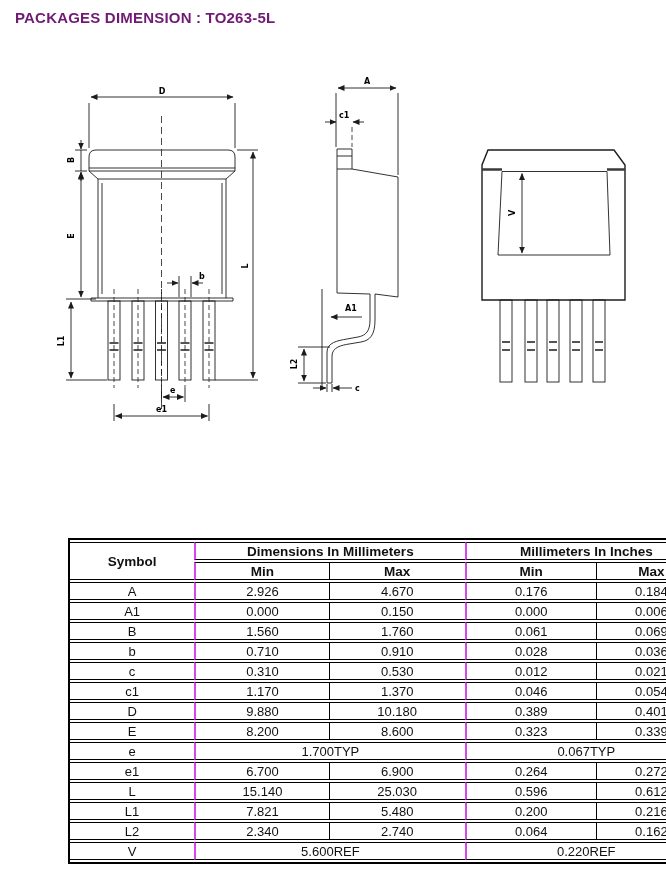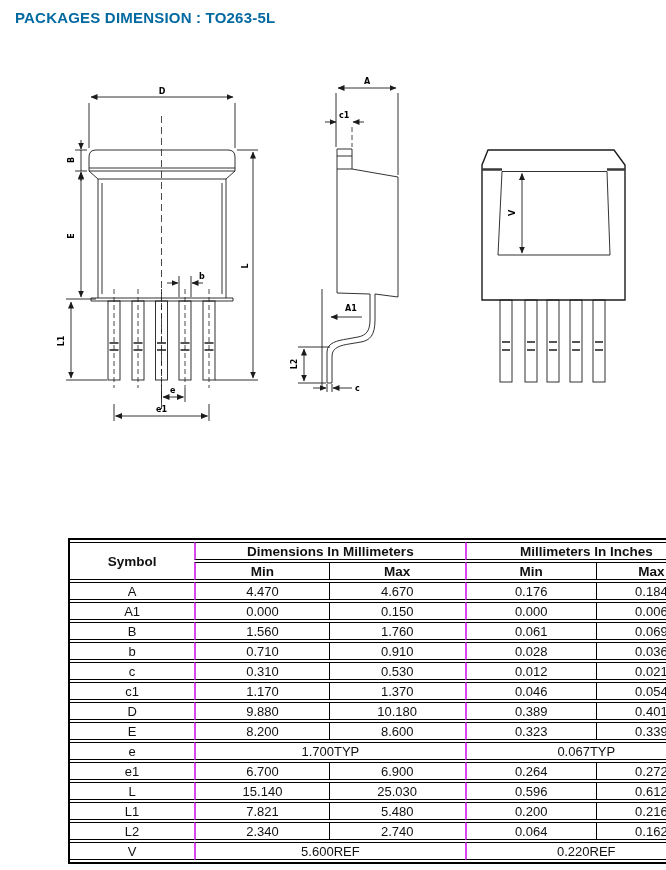--- a/index.html
+++ b/index.html
@@ -1,20 +1,20 @@
 <!DOCTYPE html>
 <html><head>
 <meta charset="utf-8">
 <style>
   html,body { margin:0; padding:0; background:#ffffff; }
   body { width:666px; height:870px; position:relative; font-family:"Liberation Sans", sans-serif; color:#111; }
 
   .page-title {
     position:absolute; left:15px; top:9px;
-    font-size:15px; font-weight:bold; letter-spacing:0.2px; color:#0369a1;
+    font-size:15px; font-weight:bold; letter-spacing:0.2px; color:#701a75;
   }
 
   .drawing-area { position:absolute; left:0; top:60px; width:666px; height:430px; }
 
   svg .ln   { stroke:#1c1c1c; stroke-width:0.9; fill:none; }
   svg .ln2  { stroke:#1c1c1c; stroke-width:1.4; fill:none; }
   svg .thk  { stroke:#3a3a3a; stroke-width:2.4; fill:none; }
   svg .ctr  { stroke:#1c1c1c; stroke-width:0.8; fill:none; stroke-dasharray:7 4; }
   svg .ldc  { stroke:#1c1c1c; stroke-width:0.8; fill:none; stroke-dasharray:5 3; }
   svg .tick { stroke:#1c1c1c; stroke-width:1.3; fill:none; }
@@ -205,21 +205,21 @@
     <tr>
       <th class="cl2">Min</th>
       <th class="cl">Max</th>
       <th class="cl2">Min</th>
       <th class="cl">Max</th>
     </tr>
   </thead>
   <tbody>
     <tr>
       <td>A</td>
-      <td class="cl2">4.470</td>
+      <td class="cl2">2.926</td>
       <td class="cl">4.670</td>
       <td class="cl2">0.176</td>
       <td class="cl">0.184</td>
     </tr>
     <tr>
       <td>A1</td>
       <td class="cl2">0.000</td>
       <td class="cl">0.150</td>
       <td class="cl2">0.000</td>
       <td class="cl">0.006</td>

